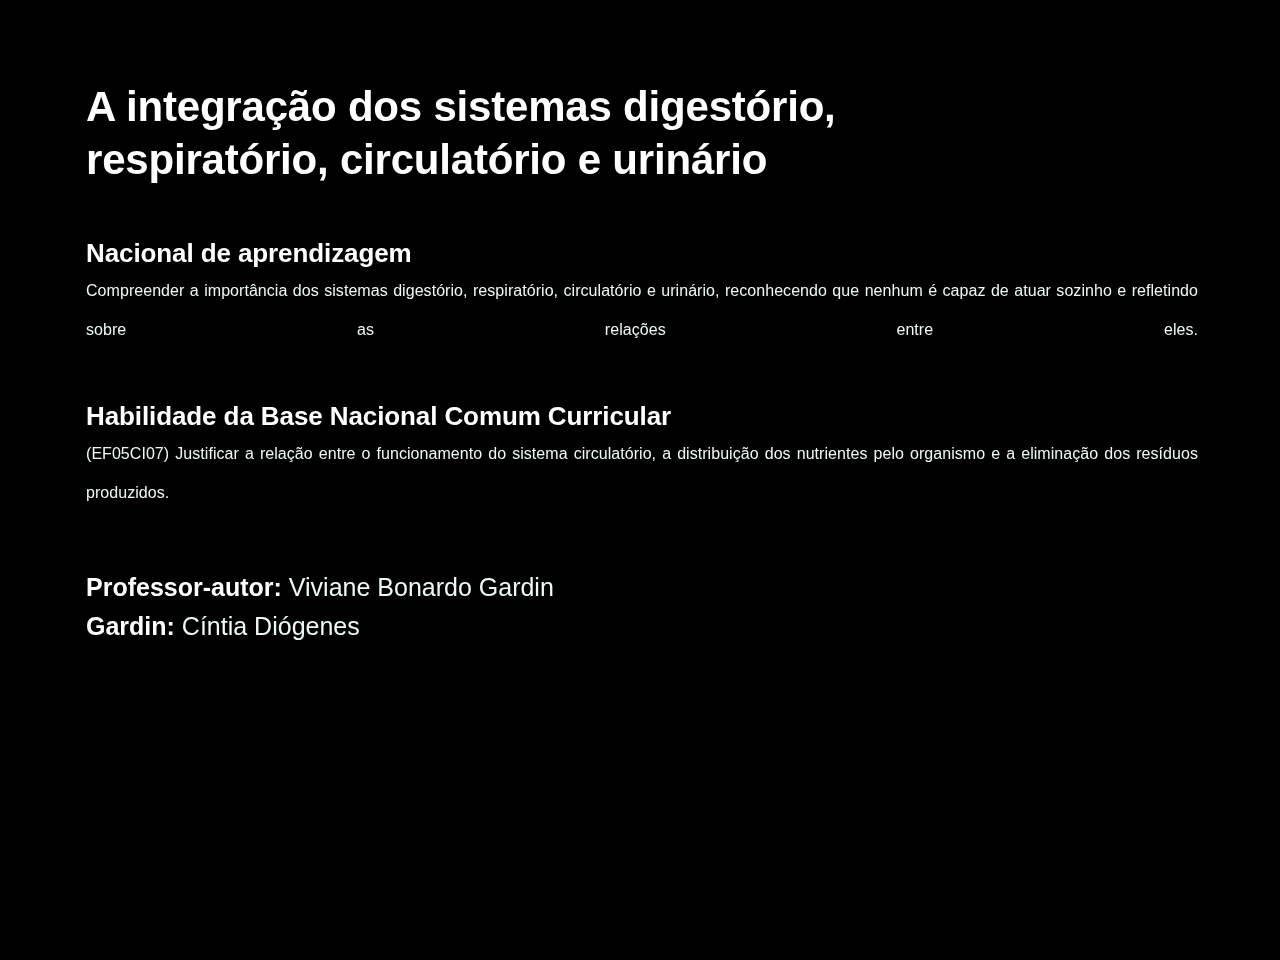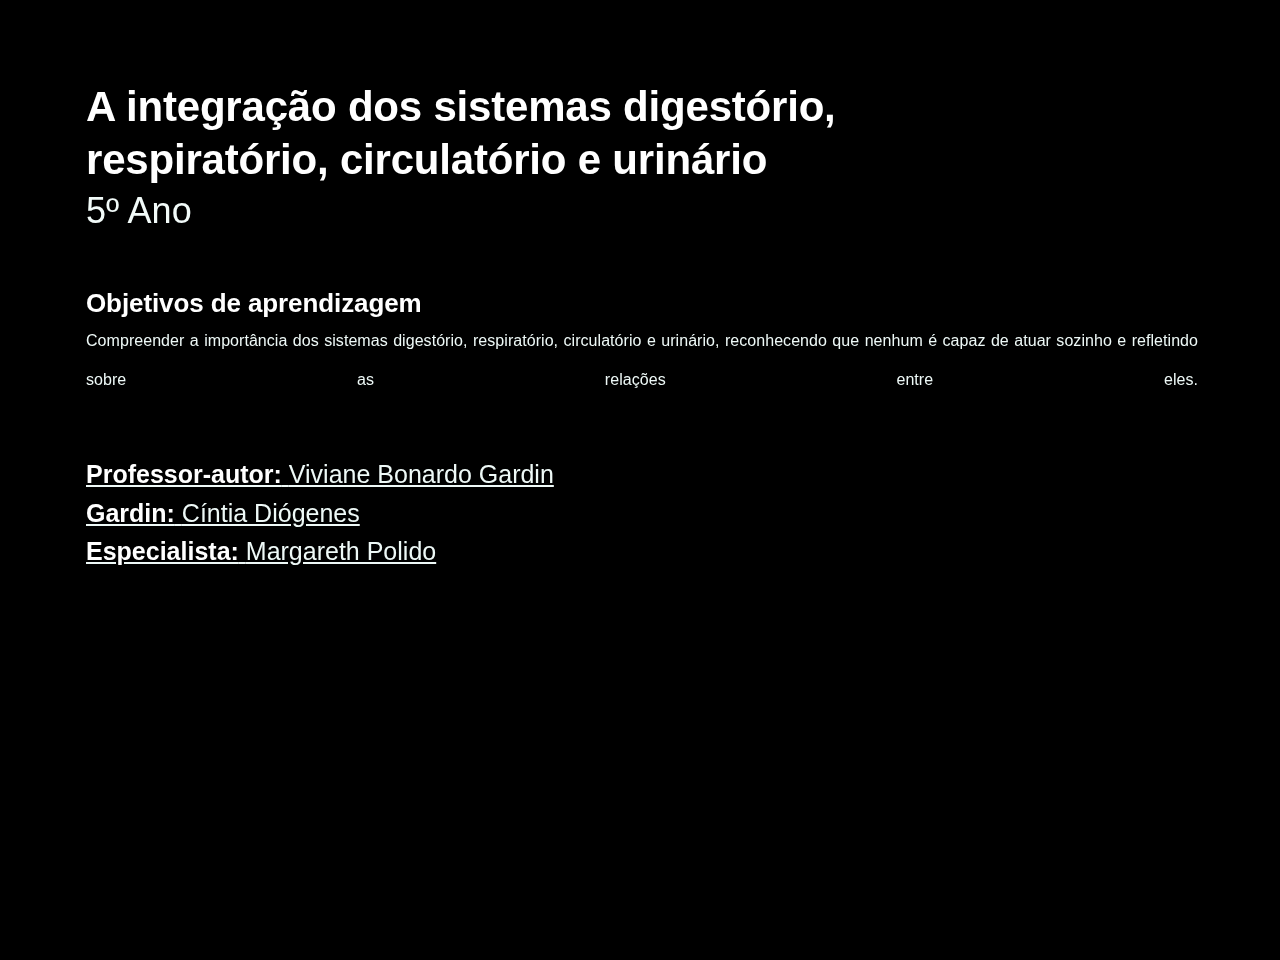--- a/index.html
+++ b/index.html
@@ -80,57 +80,53 @@
   .credits {
     margin-top: 56px;
   }
   .credit-line {
     color: #EEF9F7;
     font-size: 25px;
     line-height: 38.5px;
     font-weight: 300;
     margin: 0;
     white-space: nowrap;
-    text-decoration: underline;
   }
   .credit-label {
     font-weight: 700;
     color: #FFFFFF;
   }
   .credit-value {
     font-weight: 300;
   }
 </style>
 </head>
 <body style="background: rgb(27, 154, 139);">
 
 <div id="slide" style="background: #000000;">
   <div id="content">
 
     <h1 class="title">A integração dos sistemas digestório, respiratório, circulatório e urinário</h1>
 
-    <div class="subtitle">5º Ano</div>
 
     <div class="section">
-      <div class="section-heading">Objetivos de aprendizagem</div>
+      <div class="section-heading">Nacional de aprendizagem</div>
       <p class="section-body">Compreender a importância dos sistemas digestório, respiratório, circulatório e urinário, reconhecendo que nenhum é capaz de atuar sozinho e refletindo sobre as relações entre eles.</p>
     </div>
 
     <div class="section">
+      <div class="section-heading">Habilidade da Base Nacional Comum Curricular</div>
+      <p class="section-body flush-last">(EF05CI07) Justificar a relação entre o funcionamento do sistema circulatório, a distribuição dos nutrientes pelo organismo e a eliminação dos resíduos produzidos.</p>
     </div>
 
     <div class="credits">
       <div class="credit-line">
         <span class="credit-label">Professor-autor:</span>
         <span class="credit-value">Viviane Bonardo Gardin</span>
       </div>
       <div class="credit-line">
         <span class="credit-label">Gardin:</span>
         <span class="credit-value">Cíntia Diógenes</span>
       </div>
-      <div class="credit-line">
-        <span class="credit-label">Especialista:</span>
-        <span class="credit-value">Margareth Polido</span>
-      </div>
     </div>
 
   </div>
 </div>
 
 </body></html>

